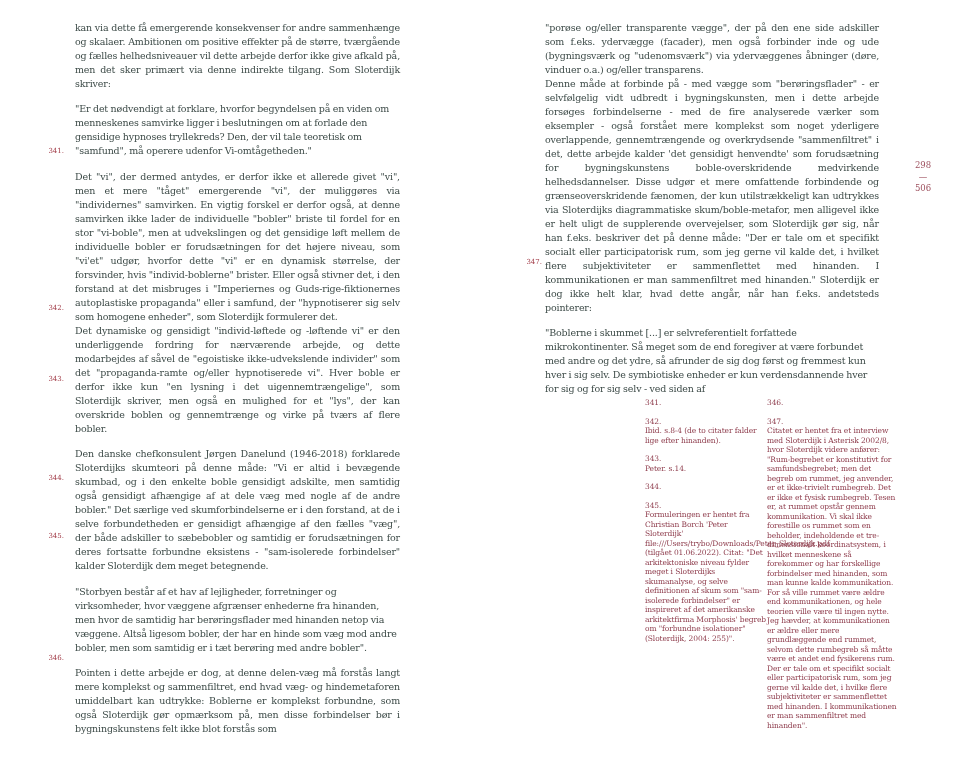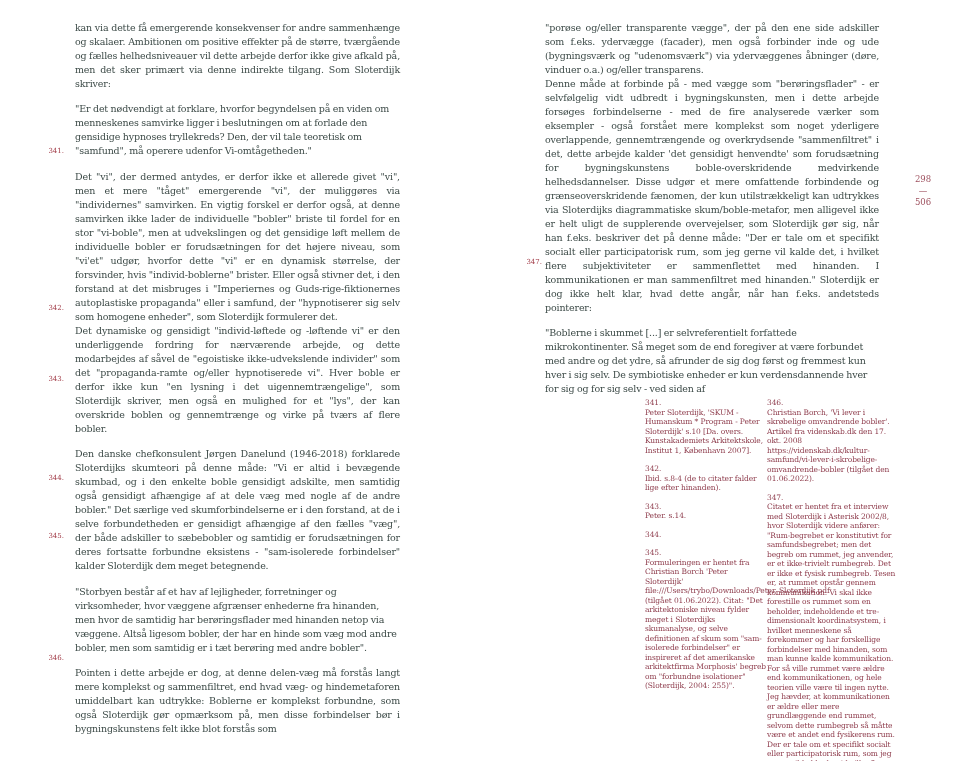--- a/index.html
+++ b/index.html
@@ -16,21 +16,21 @@
   .p     { text-align:justify; }
   .quote { text-align:left; }
   .gap   { margin-top:11.4px; }
   .mref {
     position:absolute; left:38px; width:26px; text-align:right;
     font-size:7px; line-height:9px; color:#a23c48;
   }
   .mref-right { left:516px; width:26px; }
   .pagenum {
     position:absolute; left:906px; top:160px; width:34px; text-align:center;
-    color:#9e515f; font-size:8.5px; line-height:11.5px;margin-top:14px;
+    color:#9e515f; font-size:8.5px; line-height:11.5px;
   }
   .fncol {
     position:absolute; top:398px; color:#8e3c4c; font-size:7.5px;
     line-height:9.5px; letter-spacing:-0.1px; text-align:left;
   }
   .fn1 { left:645px; width:122px; }
   .fn2 { left:767px; width:131px; }
   .fn  { margin-bottom:9px; }
   .fnnum { }
 </style>
@@ -66,21 +66,20 @@
 
   <div class="pagenum">
     <div>298</div>
     <div>—</div>
     <div>506</div>
   </div>
 
   <div class="fncol fn1">
     <div class="fn">
       <div class="fnnum">341.</div>
-      <div class="fntext">Peter Sloterdijk, 'SKUM - Humanskum * Program - Peter Sloterdijk' s.10 [Da. overs. Kunstakademiets Arkitektskole, Institut 1, København 2007].</div>
     </div>
     <div class="fn">
       <div class="fnnum">342.</div>
       <div class="fntext">Ibid. s.8-4 (de to citater falder lige efter hinanden).</div>
     </div>
     <div class="fn">
       <div class="fnnum">343.</div>
       <div class="fntext">Peter. s.14.</div>
     </div>
     <div class="fn">
@@ -88,21 +87,20 @@
     </div>
     <div class="fn">
       <div class="fnnum">345.</div>
       <div class="fntext">Formuleringen er hentet fra Christian Borch 'Peter Sloterdijk' file:///Users/trybo/Downloads/Peter_Sloterdijk.pdf (tilgået 01.06.2022). Citat: "Det arkitektoniske niveau fylder meget i Sloterdijks skumanalyse, og selve definitionen af skum som "sam-isolerede forbindelser" er inspireret af det amerikanske arkitektfirma Morphosis' begreb om "forbundne isolationer" (Sloterdijk, 2004: 255)".</div>
     </div>
   </div>
 
   <div class="fncol fn2">
     <div class="fn">
       <div class="fnnum">346.</div>
-      <div class="fntext">Christian Borch, 'Vi lever i skrøbelige omvandrende bobler'. Artikel fra videnskab.dk den 17. okt. 2008 https://videnskab.dk/kultur-samfund/vi-lever-i-skrobelige-omvandrende-bobler (tilgået den 01.06.2022).</div>
     </div>
     <div class="fn">
       <div class="fnnum">347.</div>
       <div class="fntext">Citatet er hentet fra et interview med Sloterdijk i Asterisk 2002/8, hvor Sloterdijk videre anfører: "Rum-begrebet er konstitutivt for samfundsbegrebet; men det begreb om rummet, jeg anvender, er et ikke-trivielt rumbegreb. Det er ikke et fysisk rumbegreb. Tesen er, at rummet opstår gennem kommunikation. Vi skal ikke forestille os rummet som en beholder, indeholdende et tre-dimensionalt koordinatsystem, i hvilket menneskene så forekommer og har forskellige forbindelser med hinanden, som man kunne kalde kommunikation. For så ville rummet være ældre end kommunikationen, og hele teorien ville være til ingen nytte. Jeg hævder, at kommunikationen er ældre eller mere grundlæggende end rummet, selvom dette rumbegreb så måtte være et andet end fysikerens rum. Der er tale om et specifikt socialt eller participatorisk rum, som jeg gerne vil kalde det, i hvilke flere subjektiviteter er sammenflettet med hinanden. I kommunikationen er man sammenfiltret med hinanden".</div>
     </div>
   </div>
 
 </div>
 
 </body></html>

